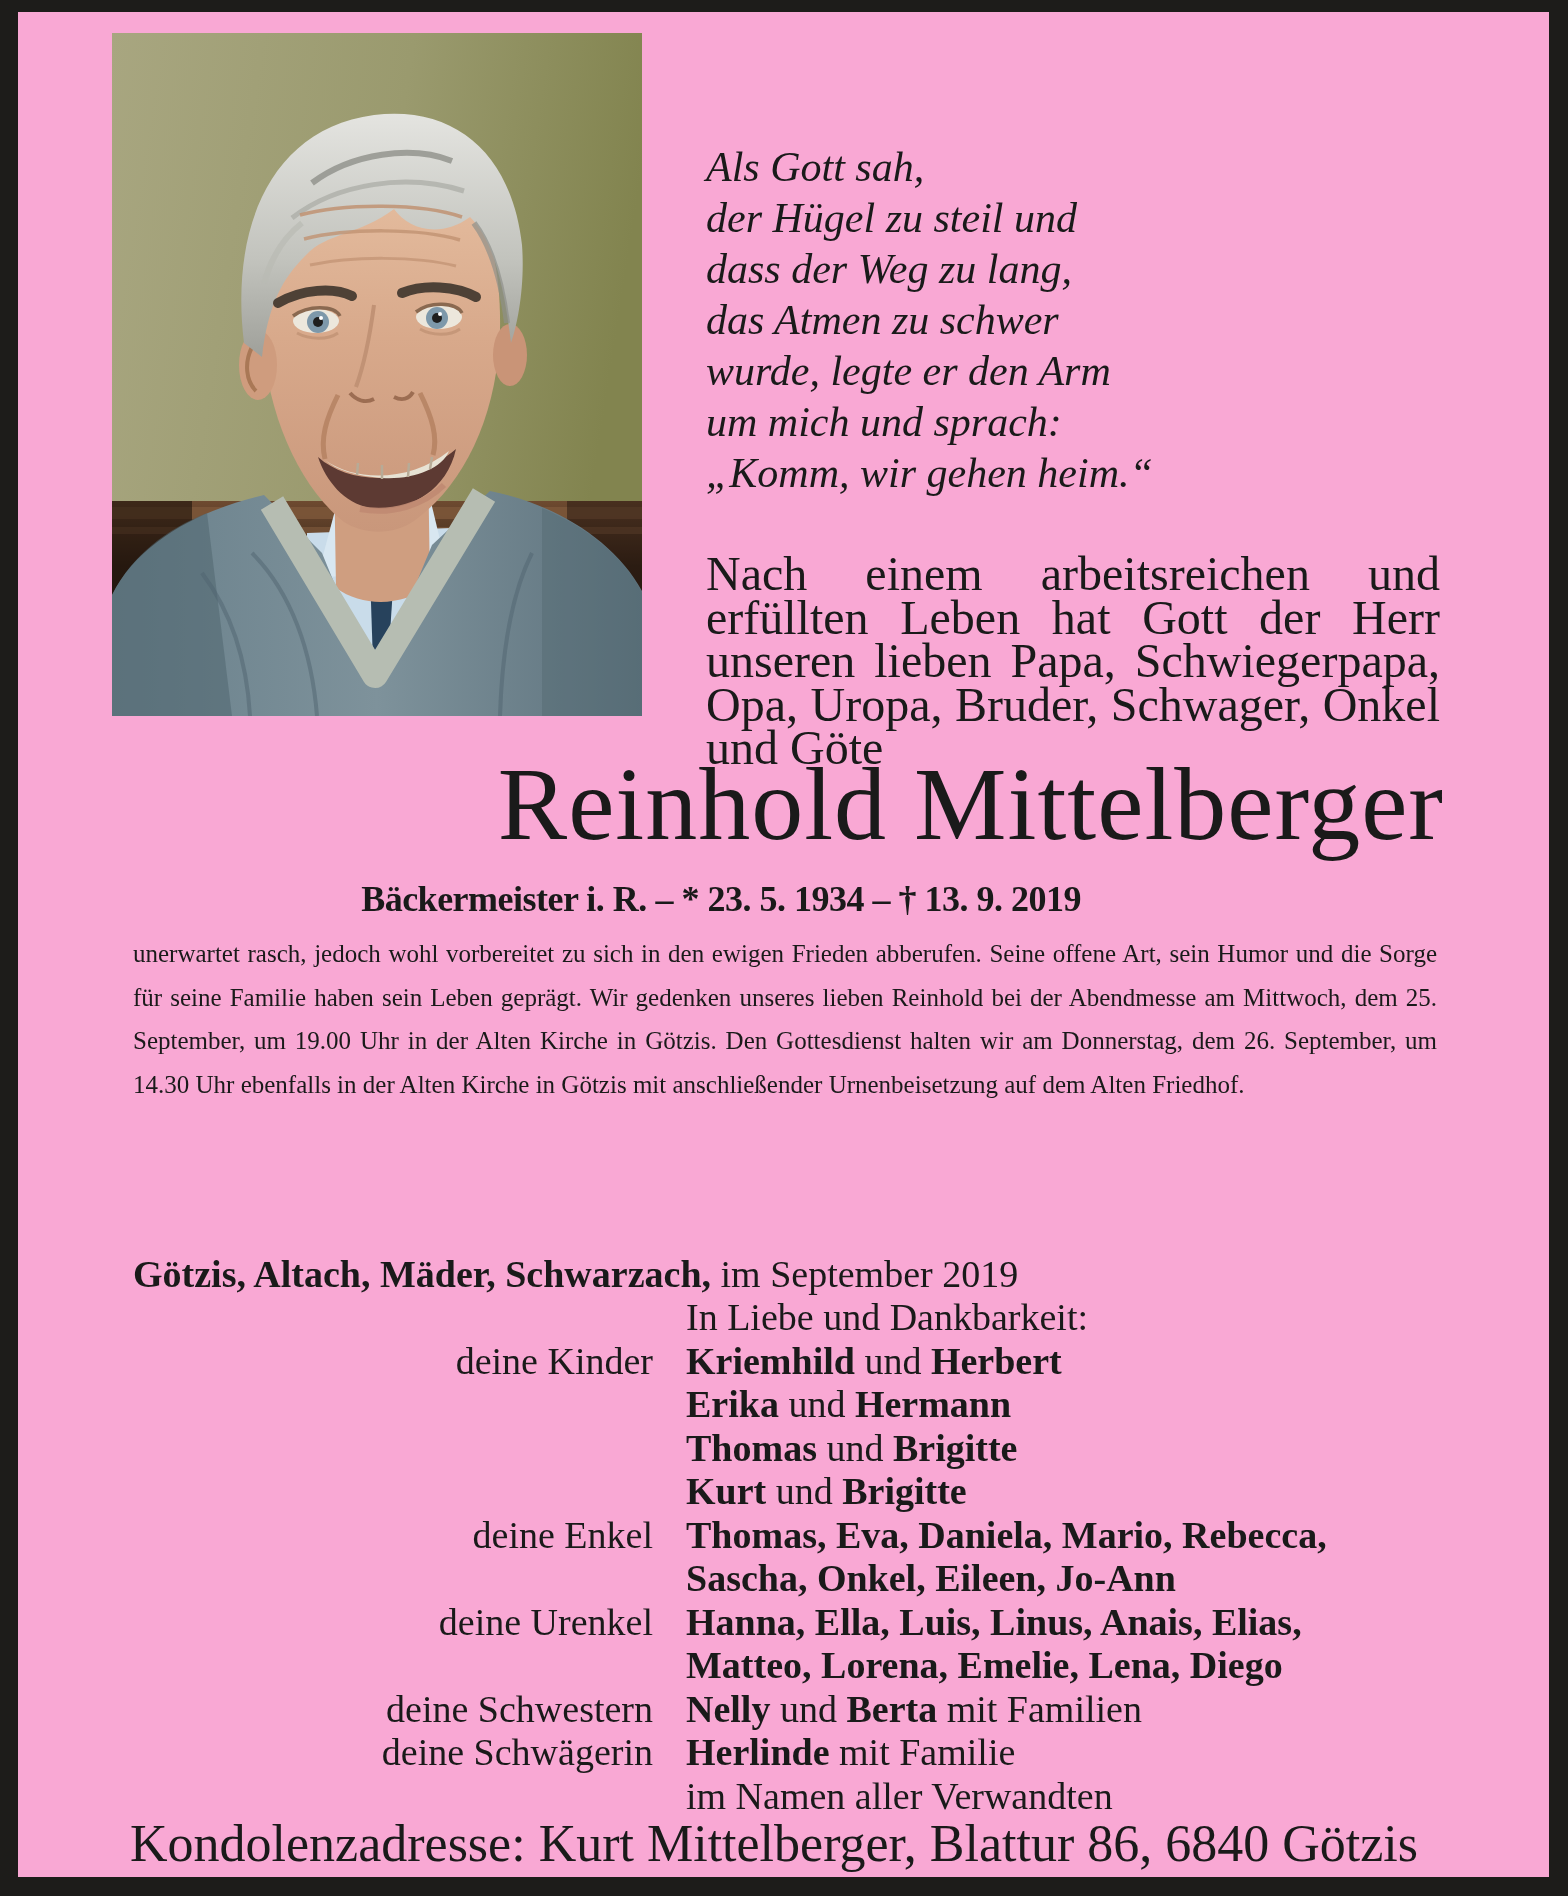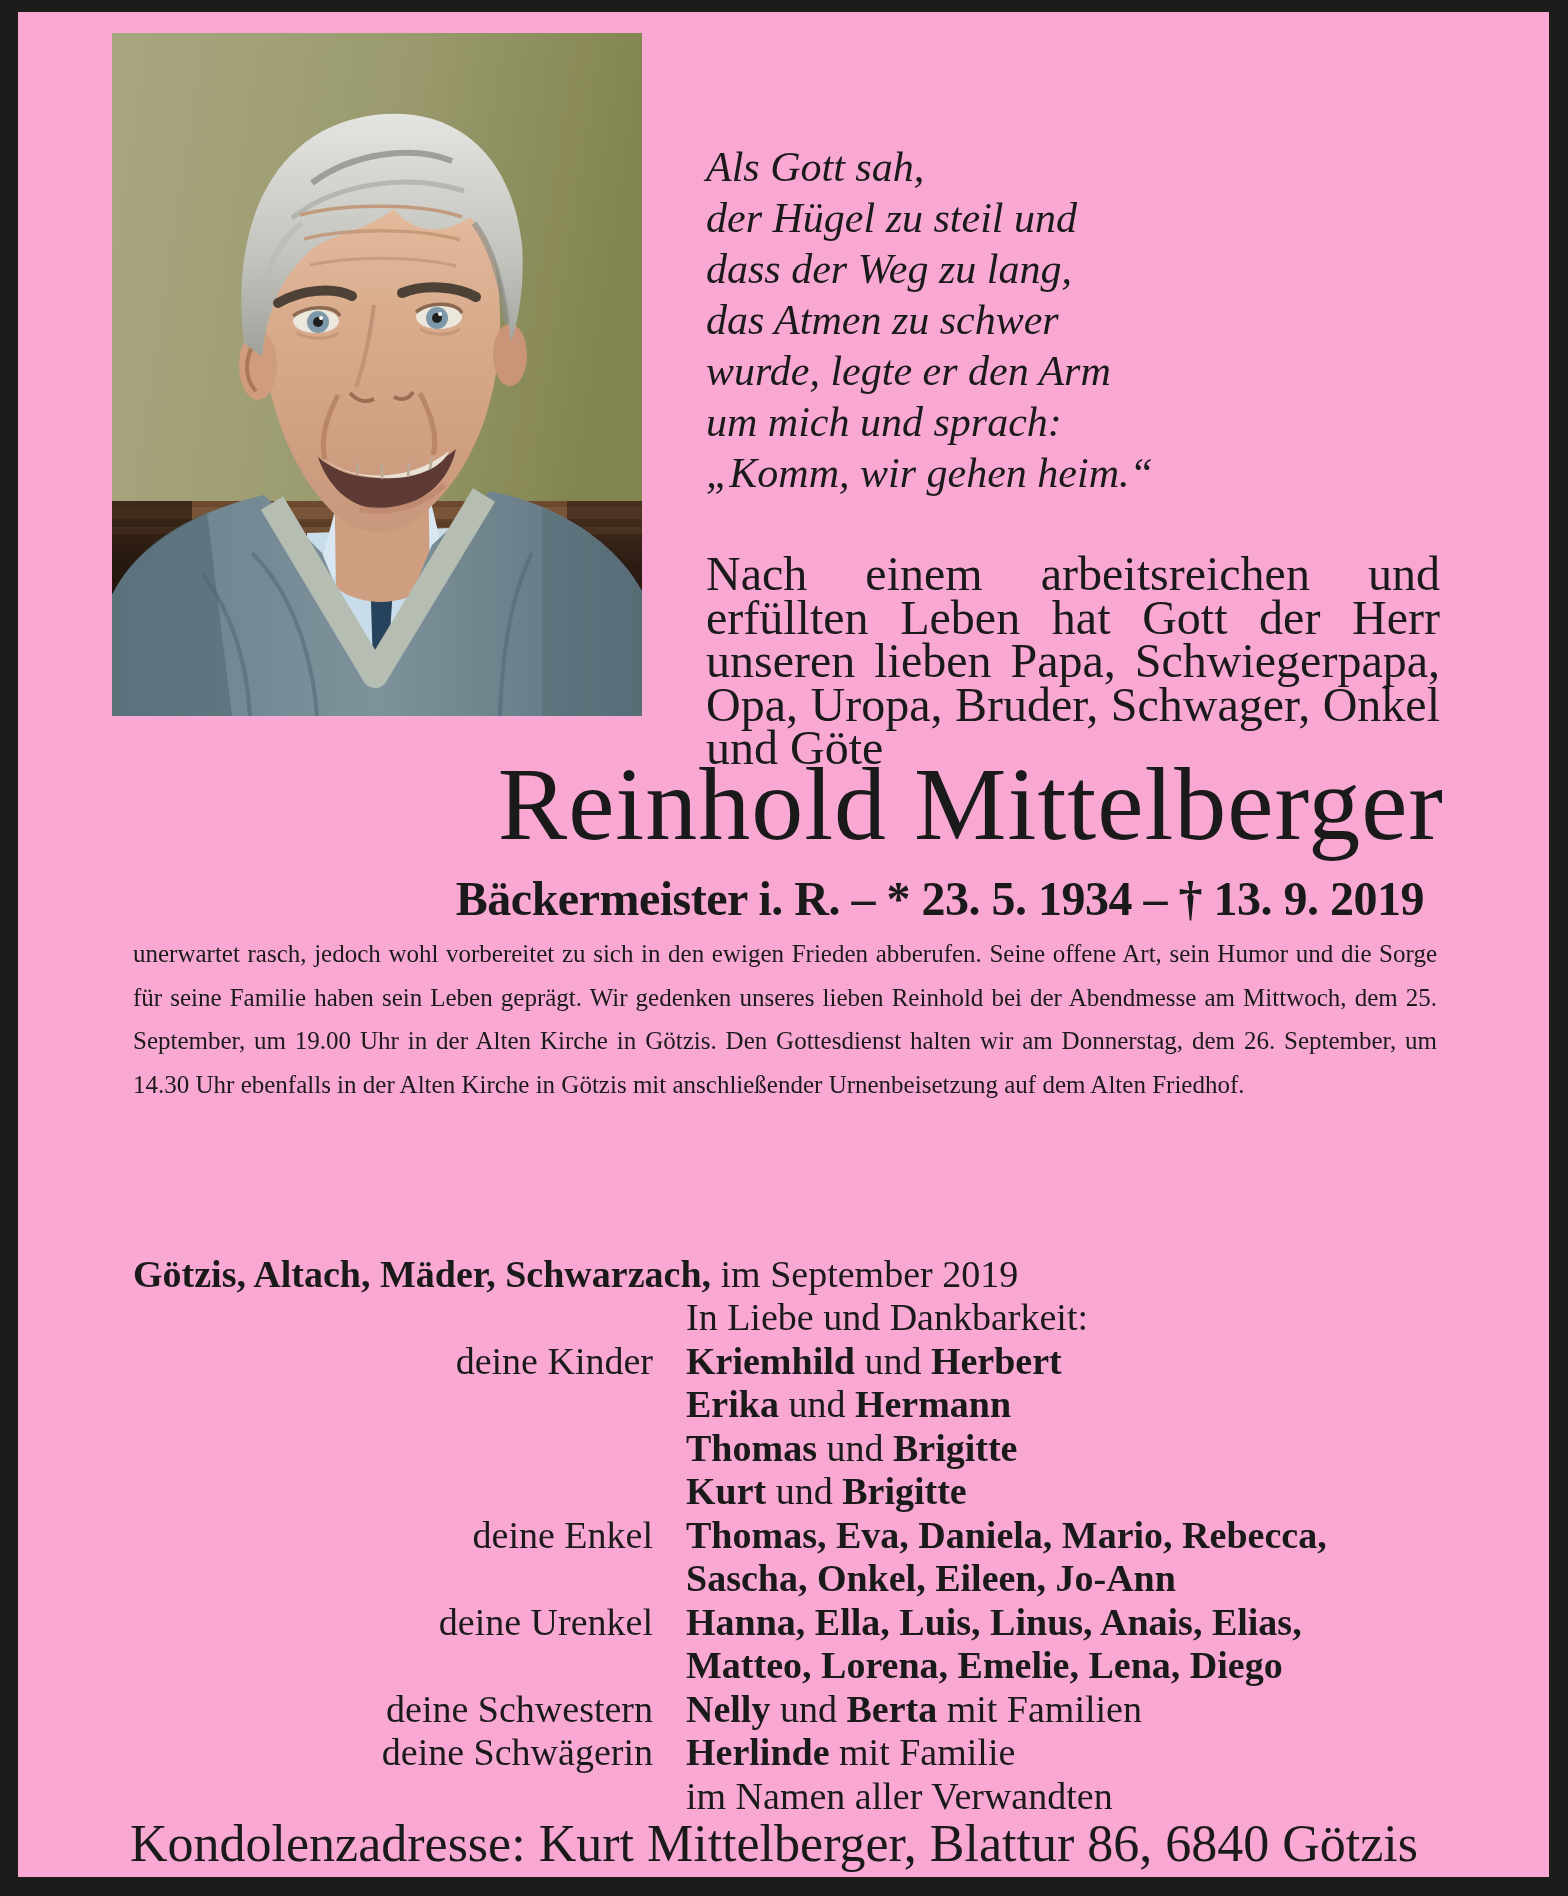--- a/index.html
+++ b/index.html
@@ -19,21 +19,21 @@
   
   .photo{left:94px;top:21px;width:530px;height:683px;}
   .photo svg{display:block;width:100%;height:100%;}
   
   .poem{left:688px;top:130px;font-size:42px;line-height:51px;font-style:italic;white-space:nowrap;}
   
   .intro{left:688px;top:540px;width:734px;font-size:48px;line-height:43.5px;text-align:justify;}
   
   .name{left:0;top:737px;width:1426px;text-align:right;font-size:104px;line-height:110px;letter-spacing:1px;}
   
-  .vitals{left:0;top:862px;width:1406px;text-align:right;font-size:48px;line-height:50px;font-weight:bold;letter-spacing:-0.5px;}
+  .vitals{left:0;top:862px;width:1406px;text-align:center;font-size:36px;line-height:50px;font-weight:bold;letter-spacing:-0.5px;}
   .vitals .sym{font-weight:bold;}
   
   .announce{left:115px;top:920px;width:1304px;font-size:25px;line-height:43.5px;text-align:justify;}
   
   .dateline{left:115px;top:1240px;width:1304px;font-size:38px;line-height:44px;}
   .b{font-weight:bold;}
   
   .family{left:115px;top:1284px;width:1340px;font-size:38px;line-height:43.5px;}
   .fam-row{display:flex;align-items:baseline;}
   .fam-label{flex:none;width:520px;margin-right:33px;text-align:right;}

